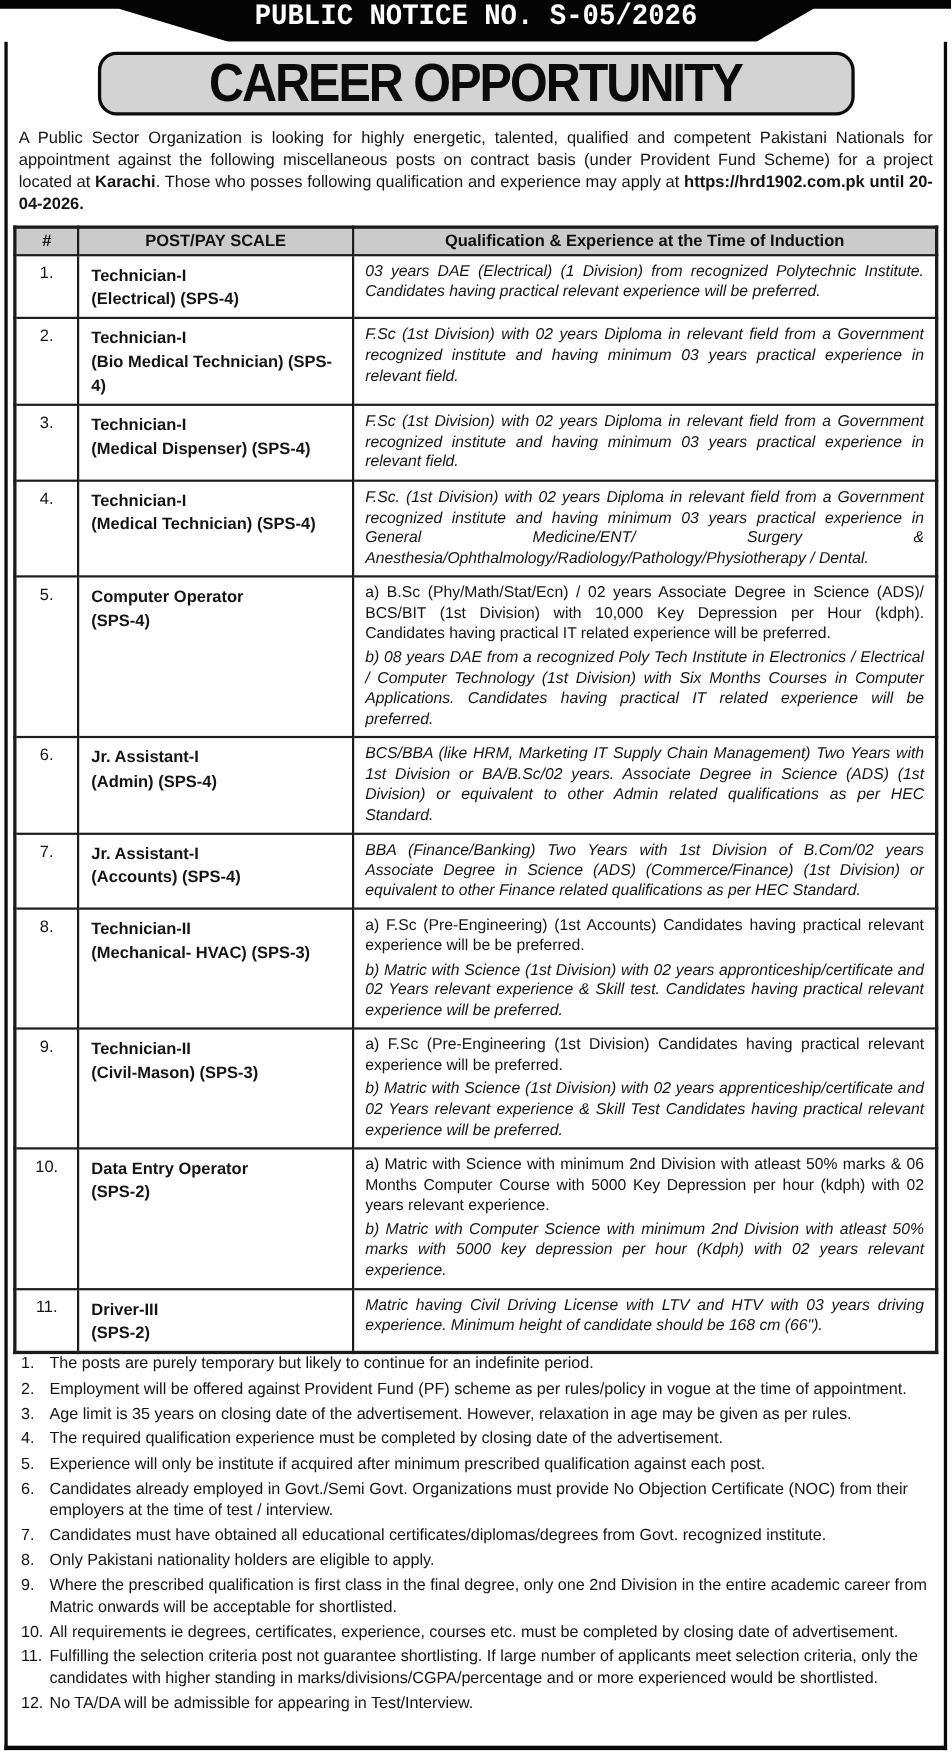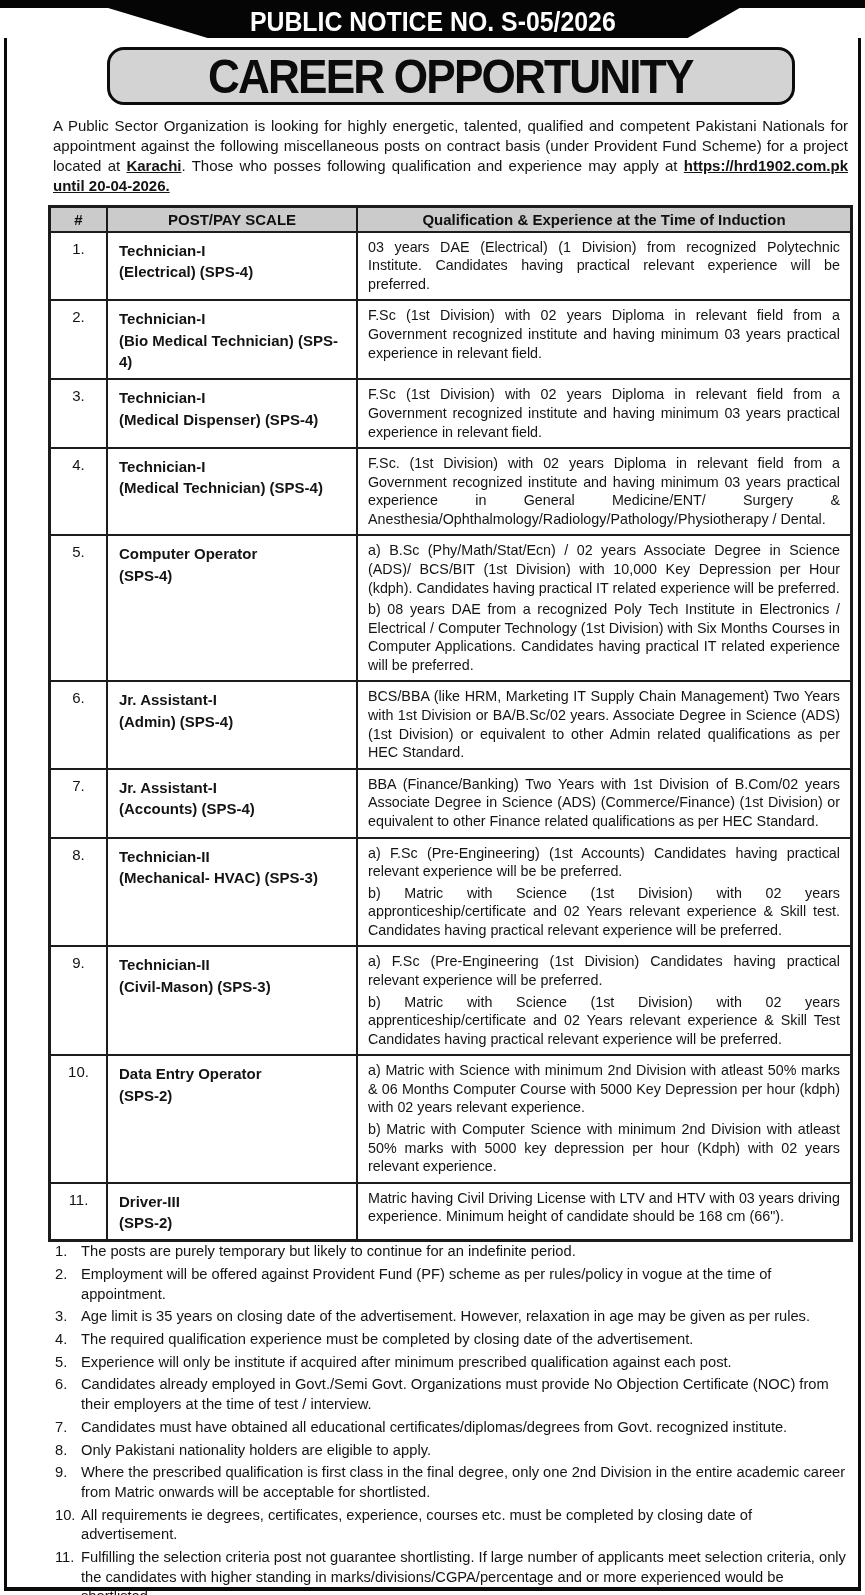--- a/index.html
+++ b/index.html
@@ -2,44 +2,44 @@
 <html><head>
 <meta charset="utf-8">
 <style>
   html,body{ margin:0; padding:0; background:#ffffff; }
   body{ font-family:"Liberation Sans", sans-serif; color:#141414; -webkit-font-smoothing:antialiased; }
   .page{ width:865px; height:1595px; background:#fff; position:relative; overflow:hidden; }
 
   
   .banner{ height:38px; background:#050505;
     clip-path:polygon(0 0,100% 0,100% 21%,85.5% 21%,79.5% 100%,24% 100%,12.5% 21%,0 21%);
-    display:flex; align-items:flex-end; justify-content:center; }
+    display:flex; align-items:flex-start; justify-content:center;font-family:Liberation Mono, monospace; }
   .banner-text{ color:#fff; font-weight:bold; font-size:27px; transform:scaleX(.92); white-space:nowrap; margin-top:1px; }
 
   
   .frame{ margin:0 4px; height:1553px; border-left:3px solid #0a0a0a; border-right:3px solid #0a0a0a;
-    border-bottom:4px solid #0a0a0a; box-sizing:border-box; display:flex; flex-direction:column;padding-left:36px; }
+    border-bottom:4px solid #0a0a0a; box-sizing:border-box; display:flex; flex-direction:column; }
 
   .career-box{ width:688px; height:58px; margin:9px auto 7px; background:#d3d3d3; border:3px solid #0c0c0c;
     border-radius:17px; display:flex; align-items:center; justify-content:center; box-sizing:border-box; }
   .career-text{ font-size:49px; font-weight:bold; letter-spacing:-2px; transform:scaleX(.9); white-space:nowrap; color:#0b0b0b; }
 
   .intro{ margin:4px 10px 9px; font-size:15px; line-height:1.33; text-align:justify; }
-  .b{ font-weight:bold;text-decoration:underline; }
+  .b{ font-weight:bold; }
 
   table.posts{ border-collapse:collapse; margin:0 5px; width:calc(100% - 10px); border:3px solid #1c1c1c; }
   .posts th,.posts td{ border:2px solid #1c1c1c; }
   .posts th{ background:#cbcbcb; font-size:15px; padding:3px 4px; color:#101010; }
   th.c-num{ width:47px; }
   th.c-post{ width:240px; }
   td.c-num{ text-align:center; vertical-align:top; font-size:15px; padding-top:7px; }
   td.c-post{ font-weight:bold; vertical-align:top; font-size:15px; line-height:1.42; padding:7px 6px 6px 11px; }
   td.c-qual{ vertical-align:top; font-size:14.3px; line-height:1.3; text-align:justify; padding:5px 10px 6px; }
   .qpara{ margin:0 0 3px; }
-  .qpara:last-child{ margin-bottom:0; }
+  .qpara:last-child{ margin-bottom:0;font-style:italic; }
 
   .inst-heading{ display:inline-block; align-self:flex-start; margin:10px 0 7px 10px; padding:3px 17px 5px;
     background:#d3d3d3; border:3px solid #151515; border-radius:11px; font-weight:bold; font-size:17px; }
   .inst-list{ margin:0 10px 0 12px; }
   .inst-item{ display:flex; font-size:14.7px; line-height:1.34; margin-bottom:3px; }
   .inst-num{ flex:0 0 26px; }
   .inst-text{ flex:1; }
 </style>
 </head>
 <body>

